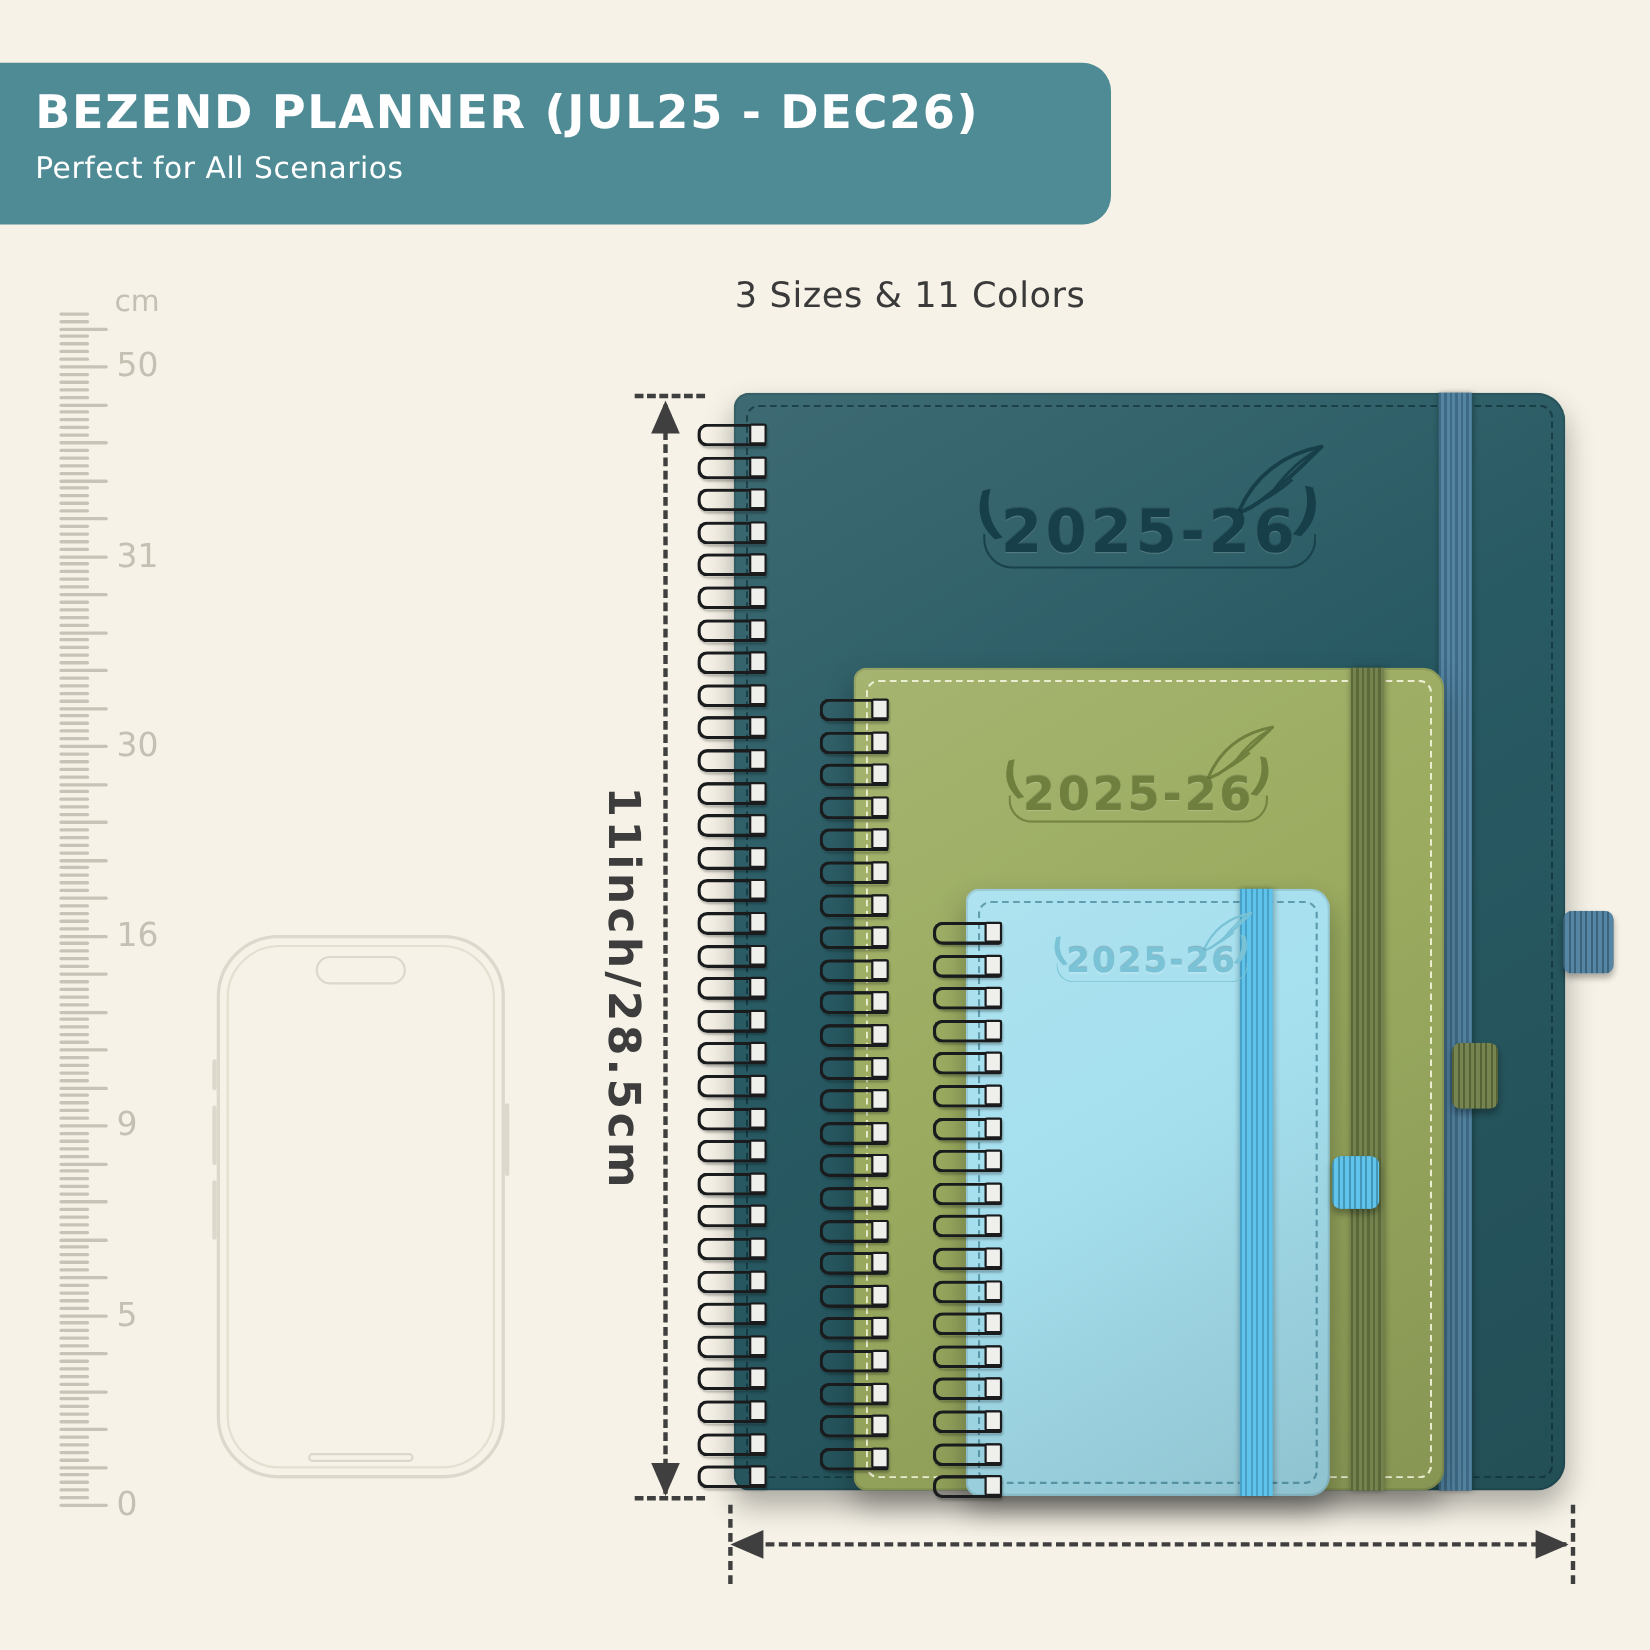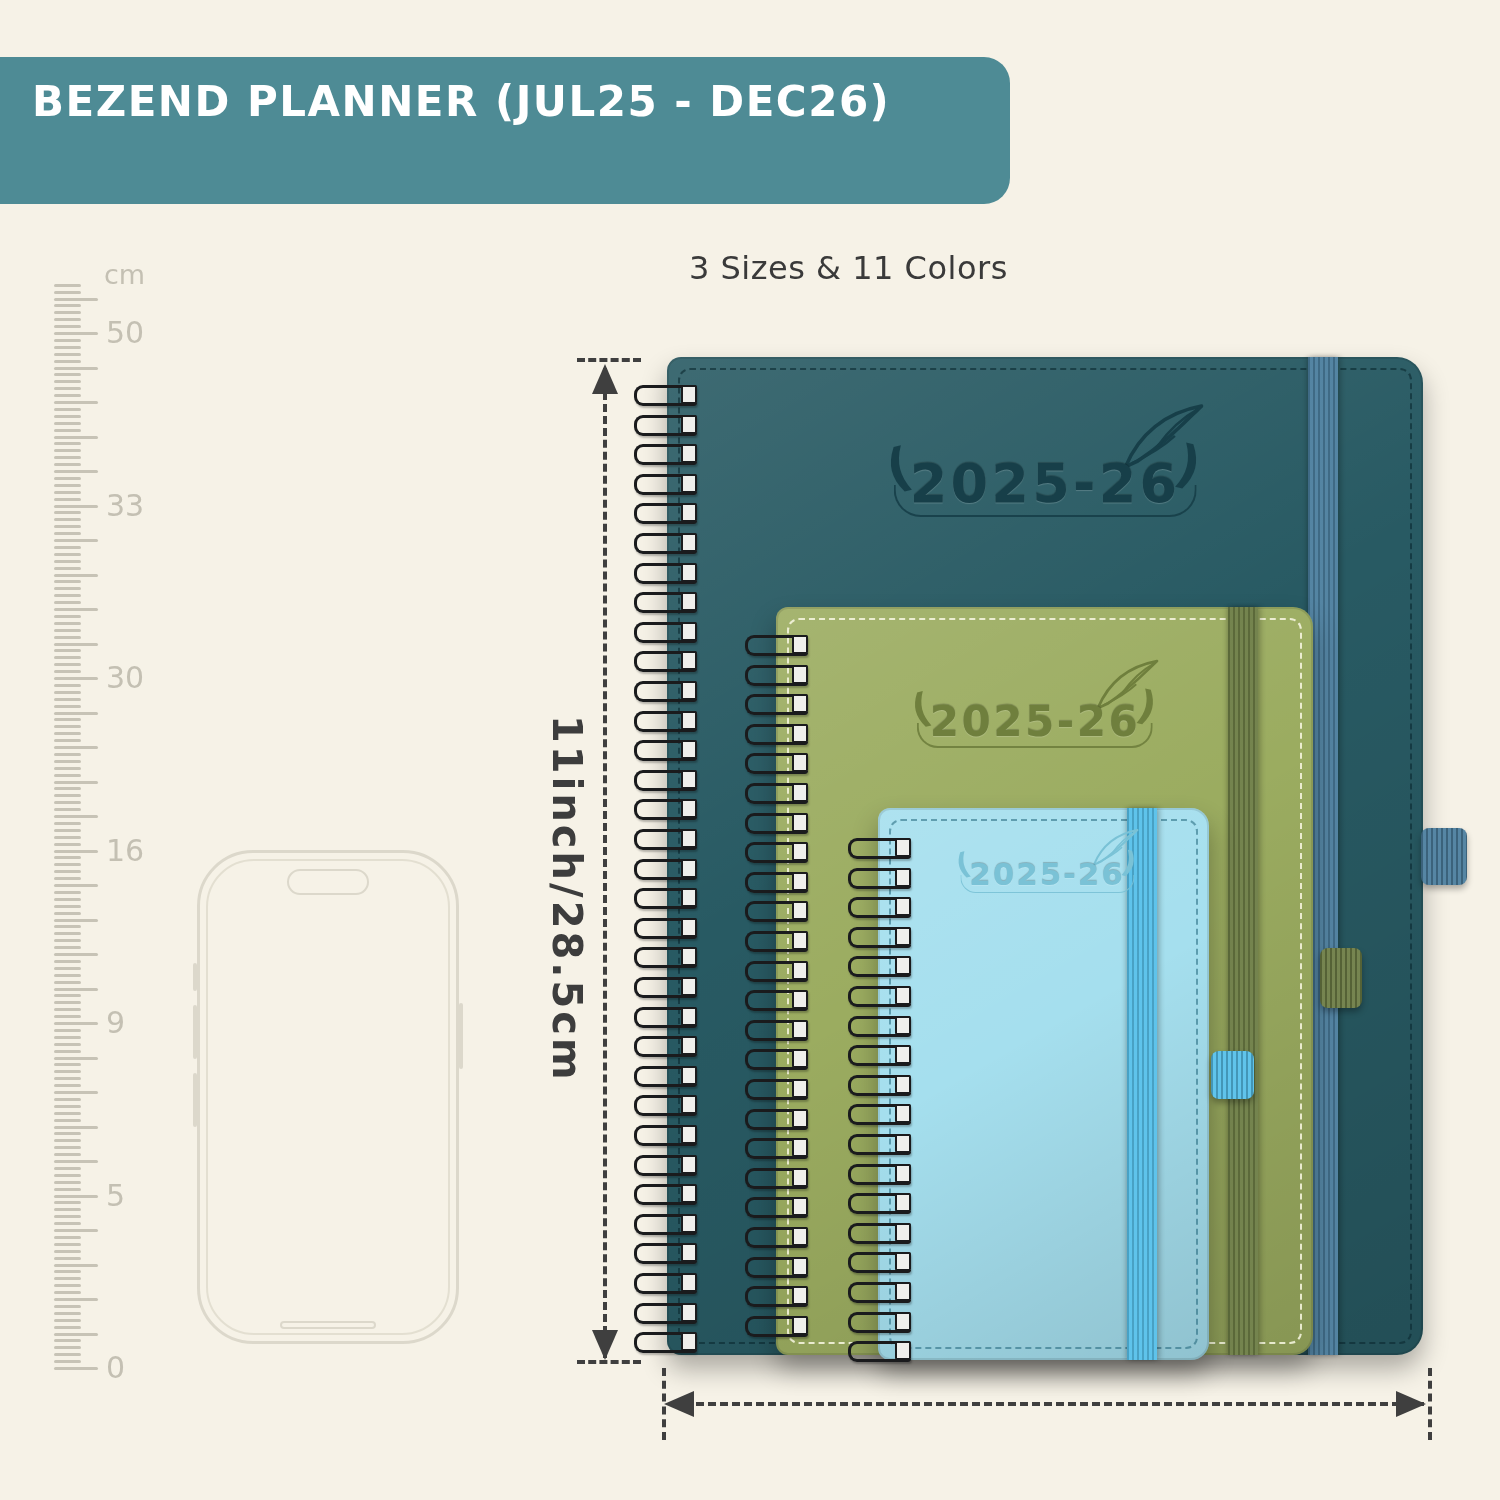--- a/index.html
+++ b/index.html
@@ -7,21 +7,21 @@
           font-family:"DejaVu Sans",sans-serif;}
 
   
   .banner{position:absolute;left:0;top:57px;width:1010px;height:147px;background:#4e8b95;
           border-radius:0 26px 26px 0;box-sizing:border-box;padding:20px 0 0 32px;}
   .banner-title{font-size:42px;font-weight:bold;color:#ffffff;letter-spacing:1.5px;white-space:nowrap;}
   .banner-sub{font-size:27px;color:#ffffff;margin-top:12px;letter-spacing:0.5px;}
 
   
   .info{position:absolute;left:668px;top:246px;color:#3a3a3a;font-size:32px;line-height:1.42;
-        letter-spacing:0.5px;margin-left:21px;}
+        letter-spacing:0.5px;}
 
   
   .ruler{position:absolute;left:40px;top:265px;width:140px;height:1115px;}
   .ruler-unit{position:absolute;left:64px;top:-6px;font-size:27px;color:#c4c0b3;}
   .tick{position:absolute;left:14px;width:27px;height:3px;background:#c7c3b6;border-radius:2px;}
   .tick.major{width:44px;}
   .tick-label{position:absolute;left:66px;font-size:30px;color:#c4c0b3;}
 
   
   .phone{position:absolute;left:197px;top:850px;width:256px;height:488px;border:3px solid #dcd8cb;
@@ -80,20 +80,21 @@
   .dh-label{left:760px;top:1410px;width:580px;text-align:center;font-size:46px;font-weight:bold;
          color:#3d3d3d;letter-spacing:2px;}
 </style>
 </head>
 <body>
 
 <div class="canvas" style="background: rgb(246, 242, 231);">
 
   <div class="banner" style="background: rgb(78, 139, 149);">
     <div class="banner-title">BEZEND PLANNER (JUL25 - DEC26)</div>
+    <div class="banner-sub">Perfect for All Scenarios</div>
   </div>
 
   <div class="info">
     <div>3 Sizes &amp; 11 Colors</div>
   </div>
 
   <div class="ruler" id="ruler-ticks">
     <div class="ruler-unit">cm</div>
   <div class="tick major" style="top: 1102px;"></div>
       <div class="tick-label" style="top: 1085px;">0</div>
@@ -219,21 +220,21 @@
       <div class="tick" style="top: 301.6px;"></div>
       <div class="tick" style="top: 294.7px;"></div>
       <div class="tick" style="top: 287.8px;"></div>
       <div class="tick" style="top: 280.9px;"></div>
       <div class="tick major" style="top: 274px;"></div>
       <div class="tick" style="top: 267.1px;"></div>
       <div class="tick" style="top: 260.2px;"></div>
       <div class="tick" style="top: 253.3px;"></div>
       <div class="tick" style="top: 246.4px;"></div>
       <div class="tick major" style="top: 239.5px;"></div>
-      <div class="tick-label" style="top: 222.5px;">33</div>
+      <div class="tick-label" style="top: 222.5px;">31</div>
       <div class="tick" style="top: 232.6px;"></div>
       <div class="tick" style="top: 225.7px;"></div>
       <div class="tick" style="top: 218.8px;"></div>
       <div class="tick" style="top: 211.9px;"></div>
       <div class="tick major" style="top: 205px;"></div>
       <div class="tick" style="top: 198.1px;"></div>
       <div class="tick" style="top: 191.2px;"></div>
       <div class="tick" style="top: 184.3px;"></div>
       <div class="tick" style="top: 177.4px;"></div>
       <div class="tick major" style="top: 170.5px;"></div>

